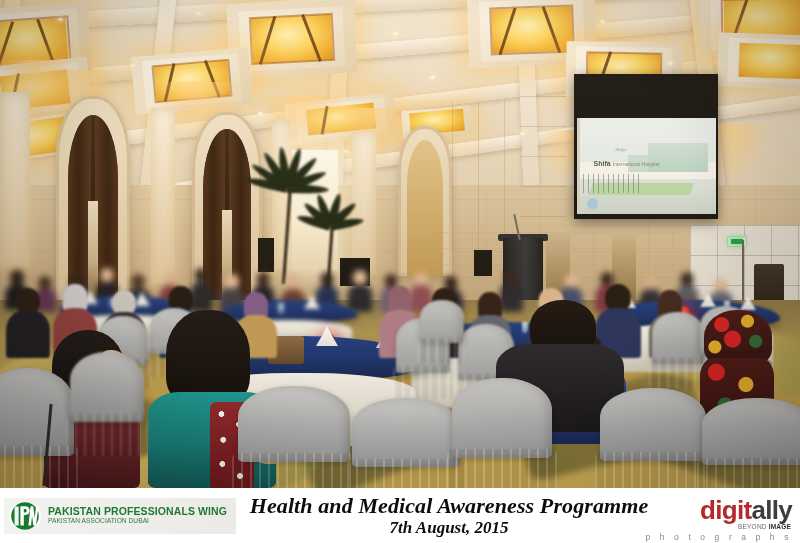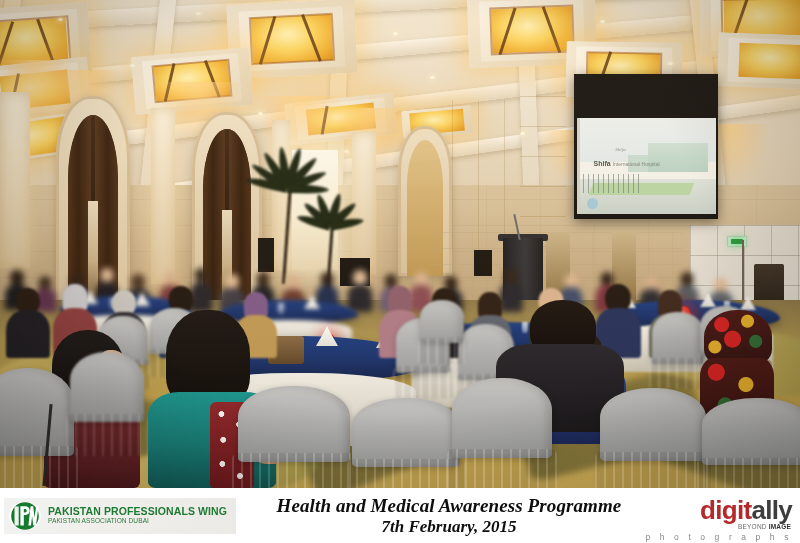--- a/index.html
+++ b/index.html
@@ -351,21 +351,21 @@
   .pw-sub {
     font-size:6.6px; color:#2a7a3a; letter-spacing:.05px; white-space:nowrap;
     margin-top:1px;
   }
   .footer-center {
     flex:1; text-align:center;
     font-family:"Liberation Serif", serif;
     font-weight:bold; font-style:italic;
     color:#0d0d0d;
   }
-  .fc-line1 { font-size:19px; line-height:1.16; letter-spacing:.1px; }
+  .fc-line1 { font-size:22px; line-height:1.16; letter-spacing:.1px; }
   .fc-line2 { font-size:17px; line-height:1.16; }
   .footer-right {
     width:132px; margin-right:6px; position:relative; height:46px;margin-top:8px;
   }
   .dig-word {
     position:absolute; right:2px; top:0;
     font-size:26px; font-weight:bold; line-height:1;
     font-family:"Liberation Sans", sans-serif; letter-spacing:-.7px;
   }
   .dig-red { color:#b4292b; }
@@ -909,21 +909,21 @@
         </svg>
       </div>
       <div class="pw-text">
         <div class="pw-title">PAKISTAN PROFESSIONALS WING</div>
         <div class="pw-sub">PAKISTAN ASSOCIATION DUBAI</div>
       </div>
     </div>
 
     <div class="footer-center">
       <div class="fc-line1">Health and Medical Awareness Programme</div>
-      <div class="fc-line2">7th February, 2015</div>
+      <div class="fc-line2">7th August, 2015</div>
     </div>
 
     <div class="footer-right">
       <div class="dig-word"><span class="dig-red">digit</span><span class="dig-dark">ally</span></div>
       <div class="dig-tag"><span>BEYOND </span><b>IMAGE</b></div>
       <div class="dig-photo">p h o t o g r a p h s</div>
     </div>
   </div>
 
 </div>

